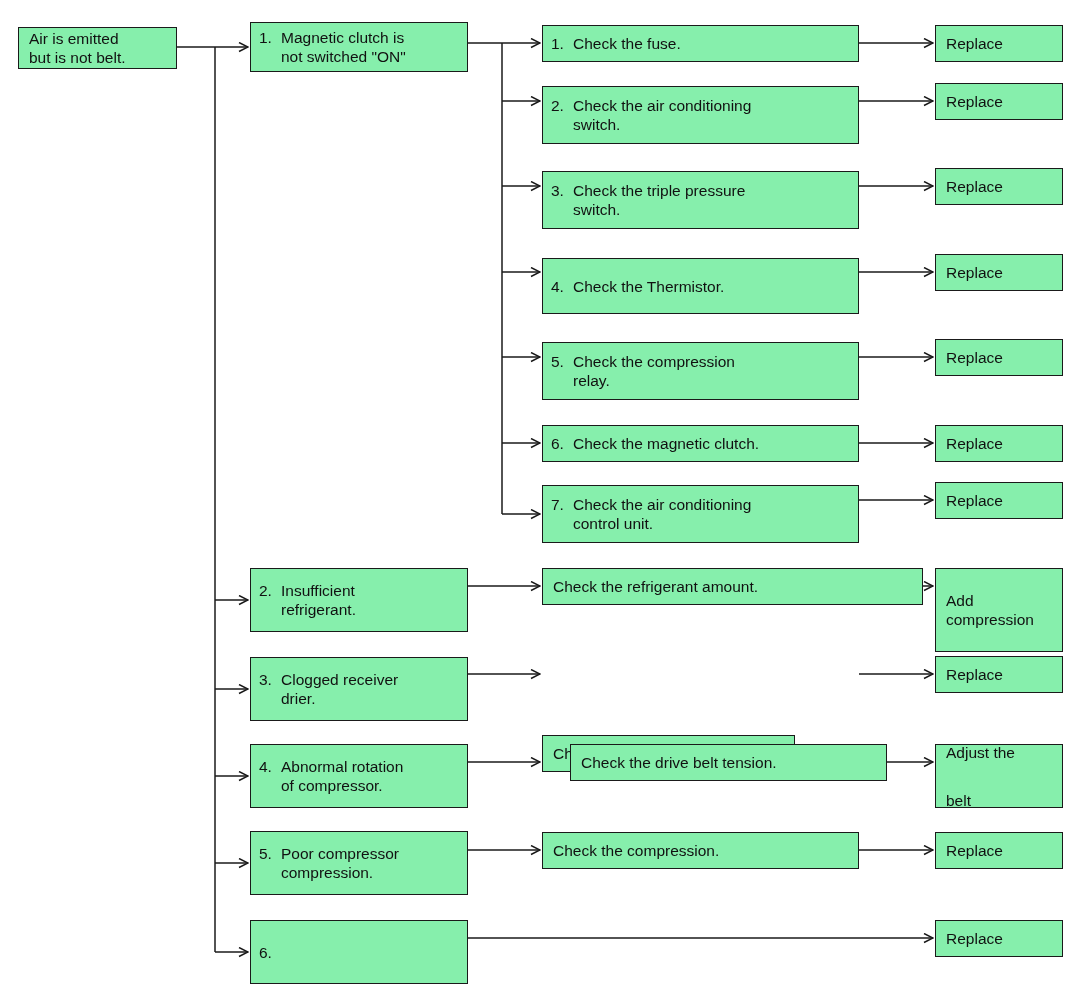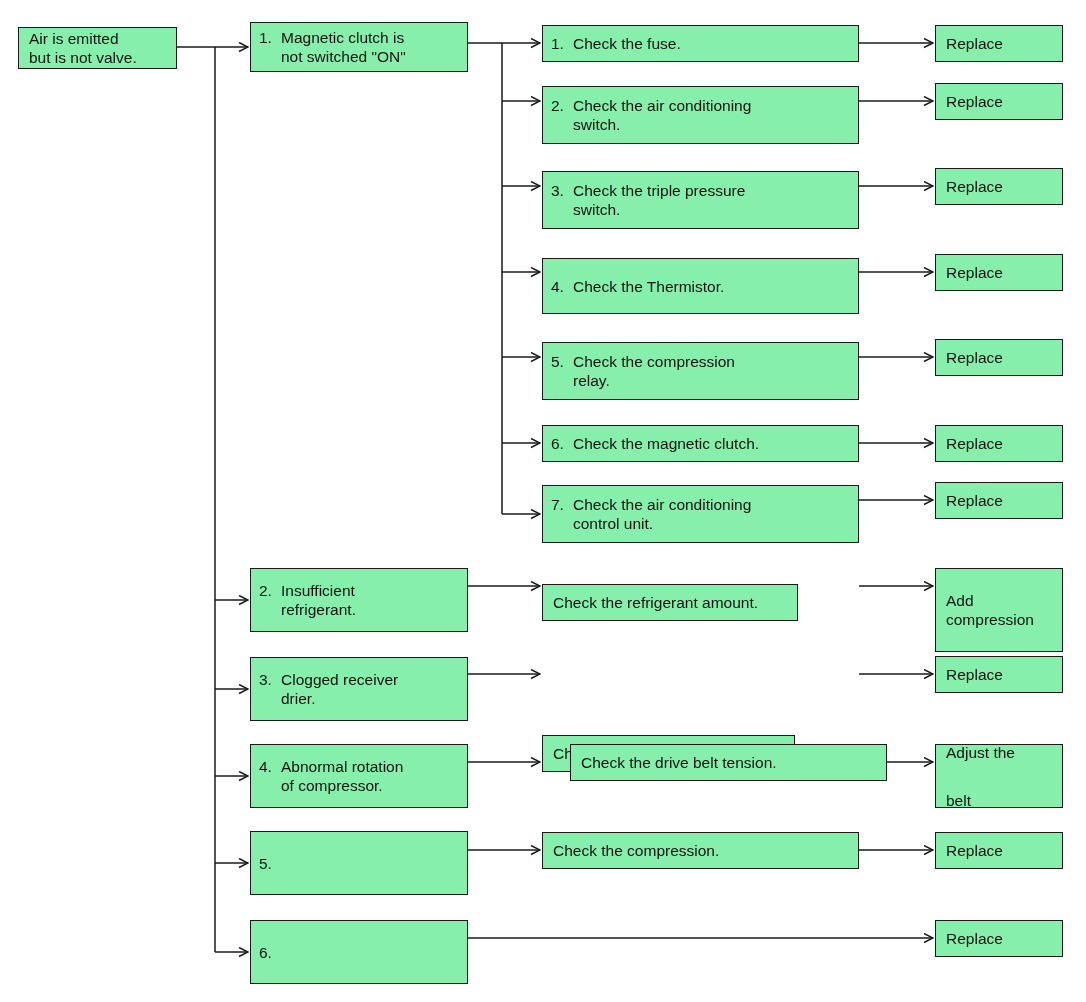--- a/index.html
+++ b/index.html
@@ -107,21 +107,21 @@
       <path d="M859,674 L933,674" marker-end="url(#ah)"></path>
       <path d="M859,762 L933,762" marker-end="url(#ah)"></path>
       <path d="M859,850 L933,850" marker-end="url(#ah)"></path>
 
       <path d="M468,938 L933,938" marker-end="url(#ah)"></path>
     </g>
   </svg>
 
   <div class="node pad-a" style="left:18px; top:27px; width:159px; height:42px;">
     <span class="ln">Air is emitted</span>
-    <span class="ln">but is not valve.</span>
+    <span class="ln">but is not belt.</span>
   </div>
 
   <div class="node pad-b" style="left:250px; top:22px; width:218px; height:50px;">
     <div class="num-row">
       <span class="num">1.</span>
       <span class="txt">
         <span class="ln">Magnetic clutch is</span>
         <span class="ln ln2">not switched "ON"</span>
       </span>
     </div>
@@ -153,20 +153,24 @@
       <span class="txt">
         <span class="ln">Abnormal rotation</span>
         <span class="ln ln2">of compressor.</span>
       </span>
     </div>
   </div>
 
   <div class="node pad-b" style="left:250px; top:831px; width:218px; height:64px;">
     <div class="num-row">
       <span class="num">5.</span>
+      <span class="txt">
+        <span class="ln">Poor compressor</span>
+        <span class="ln ln2">compression.</span>
+      </span>
     </div>
   </div>
 
   <div class="node pad-b" style="left:250px; top:920px; width:218px; height:64px;">
     <div class="num-row">
       <span class="num">6.</span>
     </div>
   </div>
 
   <div class="node pad-b" style="left:542px; top:25px; width:317px; height:37px;">
@@ -251,21 +255,21 @@
   <div class="node pad-a" style="left:935px; top:339px; width:128px; height:37px;">
     <span class="ln">Replace</span>
   </div>
   <div class="node pad-a" style="left:935px; top:425px; width:128px; height:37px;">
     <span class="ln">Replace</span>
   </div>
   <div class="node pad-a" style="left:935px; top:482px; width:128px; height:37px;">
     <span class="ln">Replace</span>
   </div>
 
-  <div class="node pad-a" style="left:542px; top:584px; width:256px; height:37px;">
+  <div class="node pad-a" style="left:542px; top:568px; width:381px; height:37px;">
     <span class="ln">Check the refrigerant amount.</span>
   </div>
   <div class="node pad-a" style="left:542px; top:687px; width:253px; height:37px;margin-top:48px;">
     <span class="ln">Check the receiver drier.</span>
   </div>
   <div class="node pad-a" style="left:570px; top:744px; width:317px; height:37px;">
     <span class="ln">Check the drive belt tension.</span>
   </div>
   <div class="node pad-a" style="left:542px; top:832px; width:317px; height:37px;">
     <span class="ln">Check the compression.</span>

